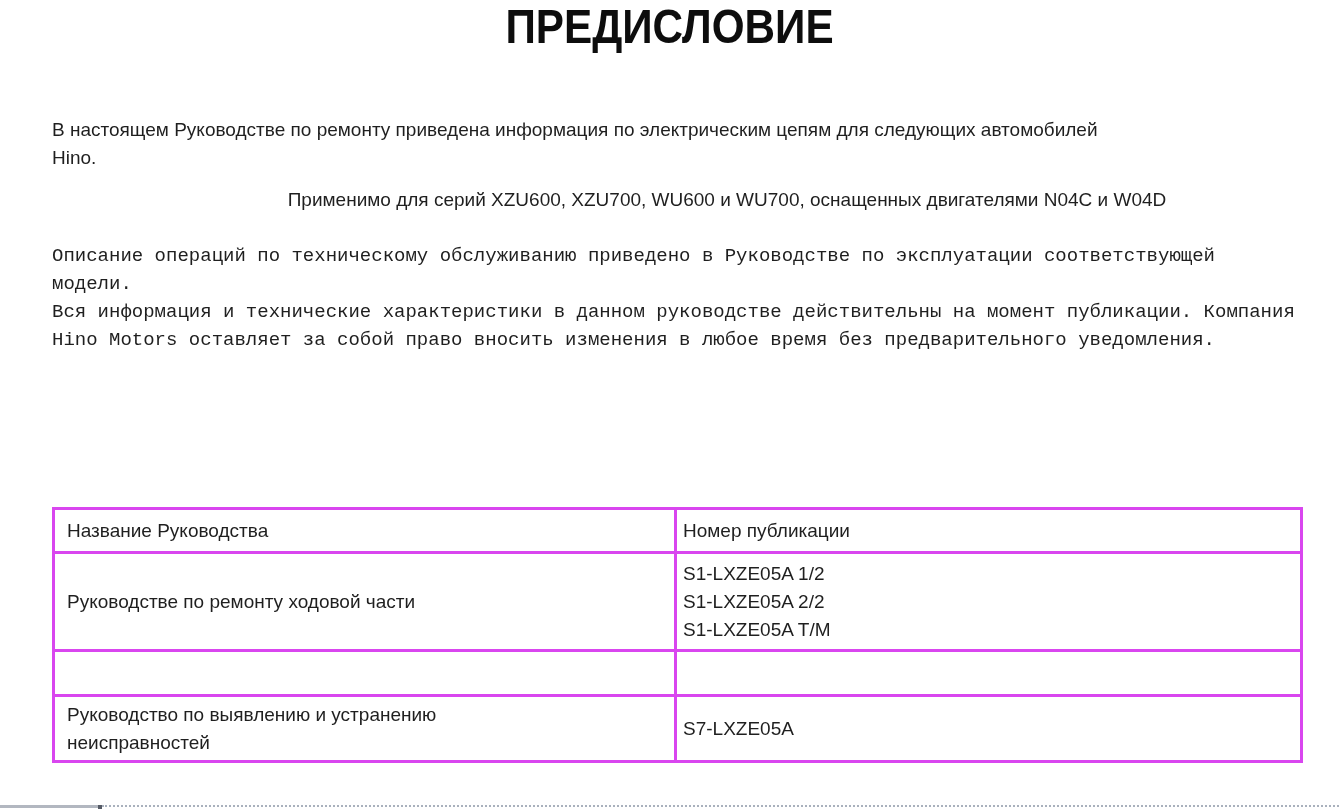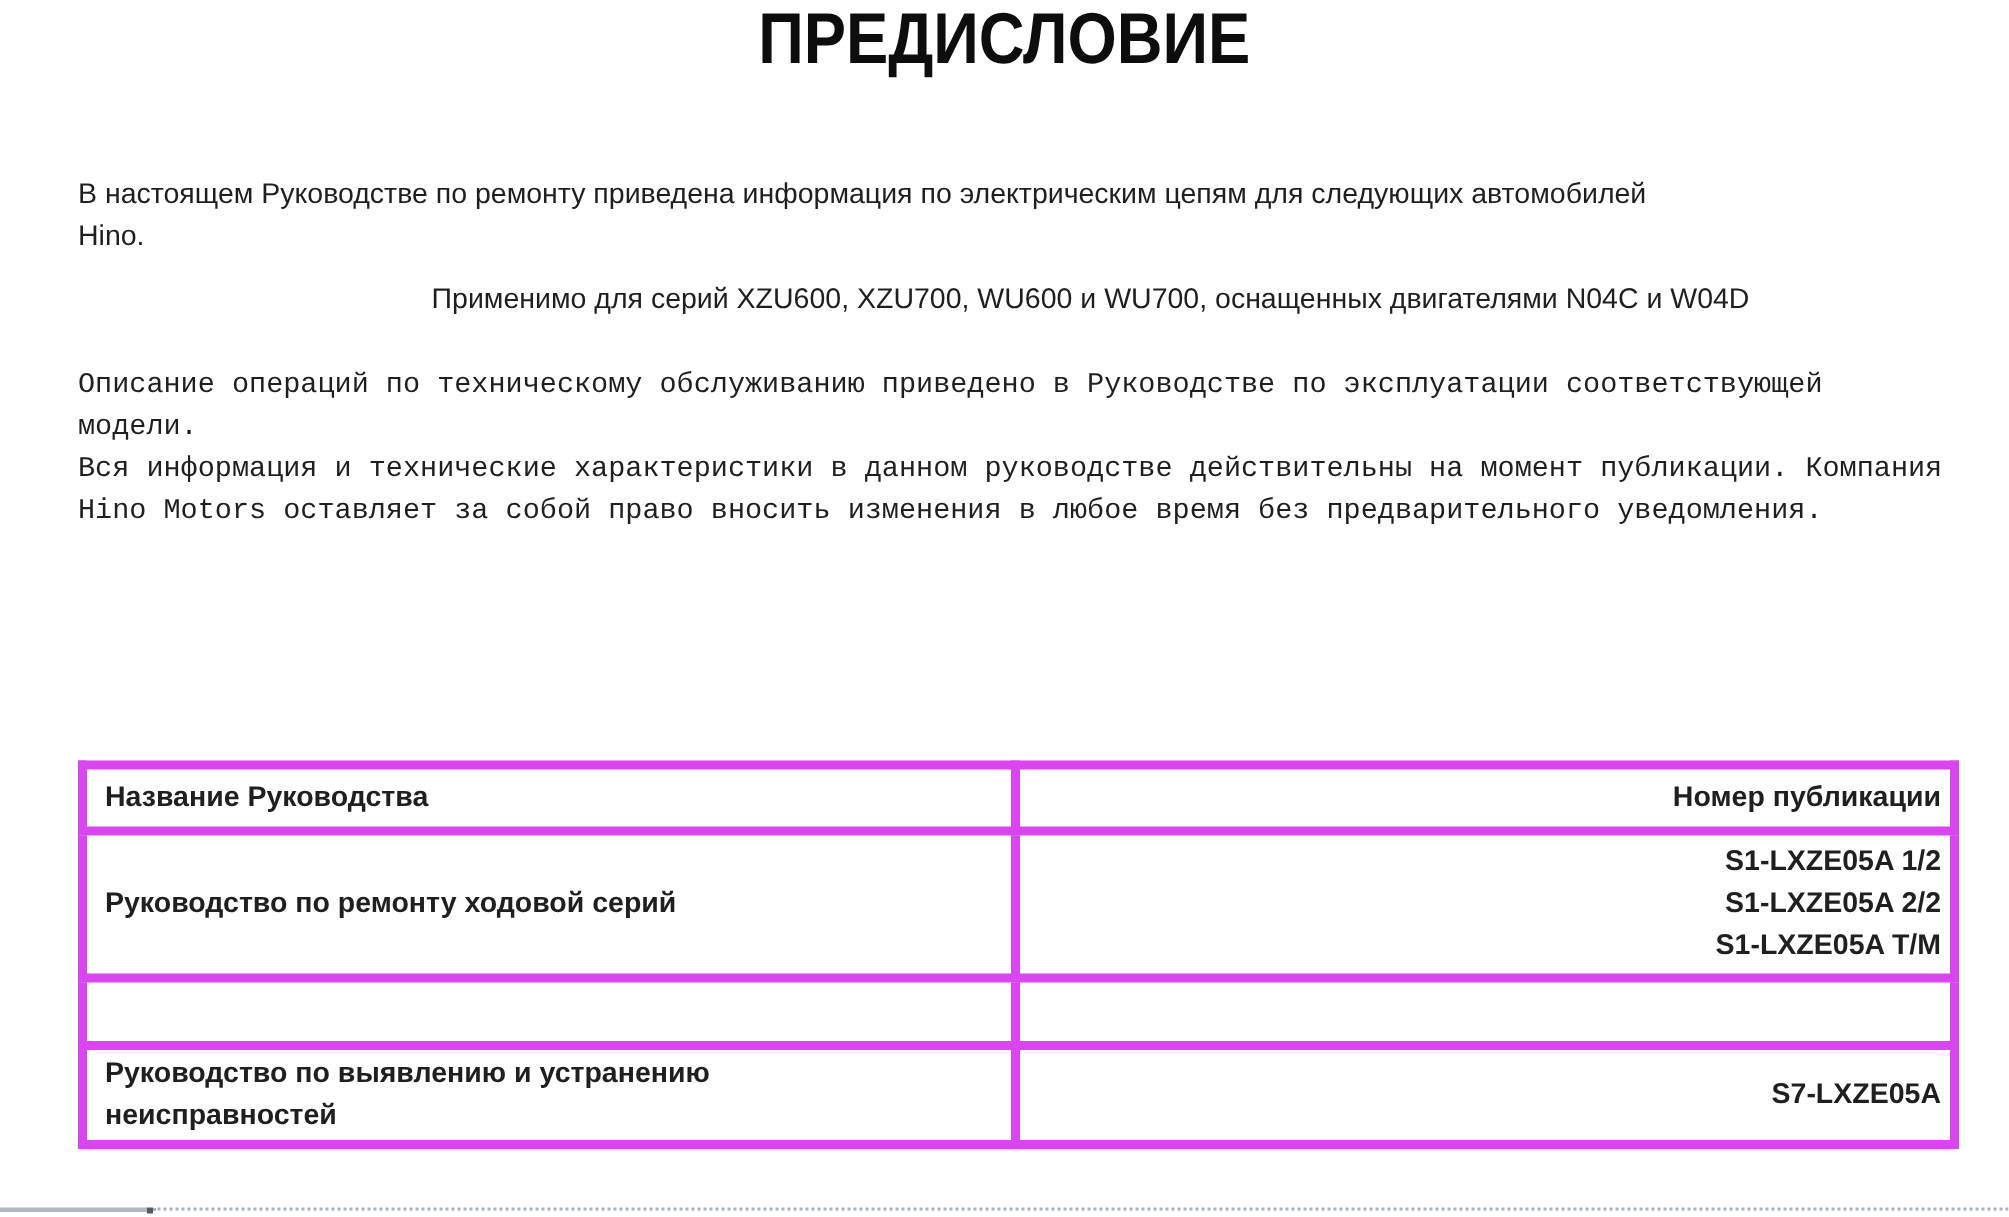--- a/index.html
+++ b/index.html
@@ -43,30 +43,30 @@
 
   table.pubs {
     position: absolute;
     top: 507px; left: 52px;
     width: 1248px;
     border-collapse: collapse;
     table-layout: fixed;
     font-size: 19px;
   }
   table.pubs th, table.pubs td {
-    border: 6px solid #d946ef;
-    font-weight: bold;
+    border: 3px solid #d946ef;
+    font-weight: normal;
     vertical-align: middle;
     line-height: 28px;
     overflow: hidden;
   }
   col.c1 { width: 622px; }
   col.c2 { width: 626px; }
   .cell-name  { text-align: left; padding: 2px 10px 2px 12px; }
-  .cell-pub   { text-align: right; padding: 2px 6px; margin-top: 16px; }
+  .cell-pub   { text-align: left; padding: 2px 6px; margin-top: 16px; }
   tr.row-header { height: 44px; }
   tr.row-0 { height: 98px; }
   tr.row-1 { height: 44px; }
   tr.row-2 { height: 45px; }
   tr.row-3 { height: 66px; padding-left: 13px; }
 
   .bottom-rule {
     position: absolute;
     top: 804px; left: 0; width: 1339px; height: 7px;
   }
@@ -109,21 +109,21 @@
         <col class="c2">
       </colgroup>
     <thead>
       <tr class="row-header">
         <th class="cell-name" data-bind="table.headers.0">Название Руководства</th>
         <th class="cell-pub" data-bind="table.headers.1">Номер публикации</th>
       </tr>
     </thead>
     <tbody>
       <tr class="row-0">
-        <td class="cell-name" data-bind="table.rows.0.name">Руководство по ремонту ходовой серий</td>
+        <td class="cell-name" data-bind="table.rows.0.name">Руководстве по ремонту ходовой части</td>
         <td class="cell-pub" data-bind="table.rows.0.publications">S1-LXZE05A 1/2
 S1-LXZE05A 2/2
 S1-LXZE05A T/M</td>
       </tr>
       <tr class="row-2">
         <td class="cell-name" data-bind="table.rows.2.name"></td>
         <td class="cell-pub" data-bind="table.rows.2.publications"></td>
       </tr>
       <tr class="row-3">
         <td class="cell-name" data-bind="table.rows.3.name">Руководство по выявлению и устранению

